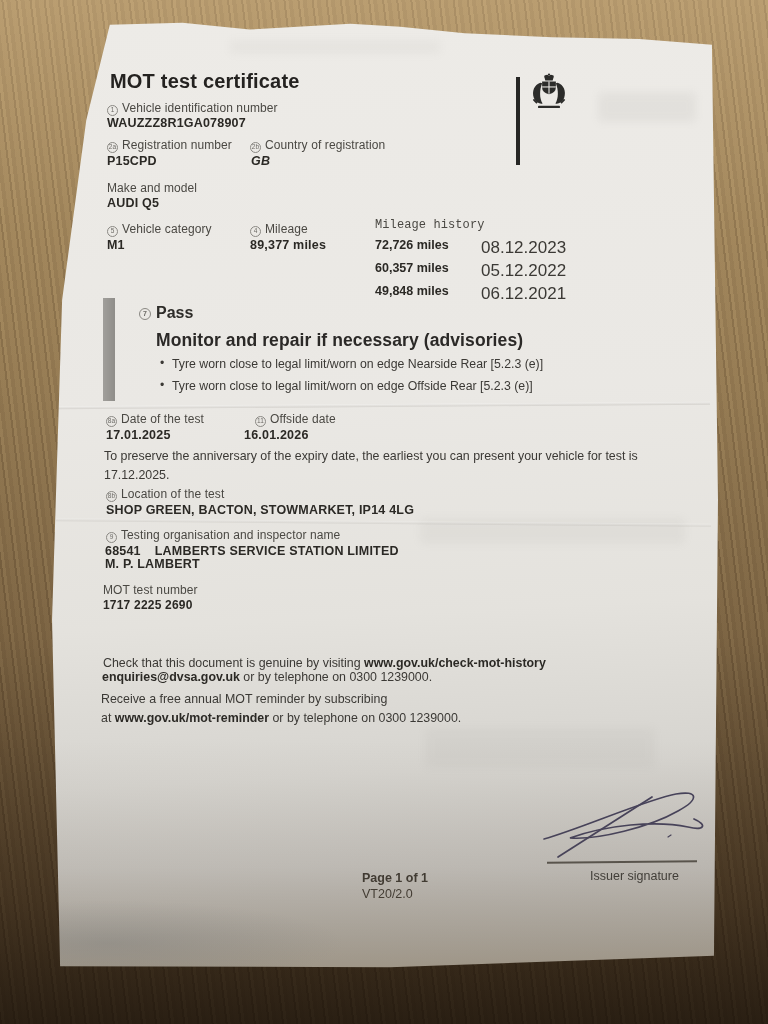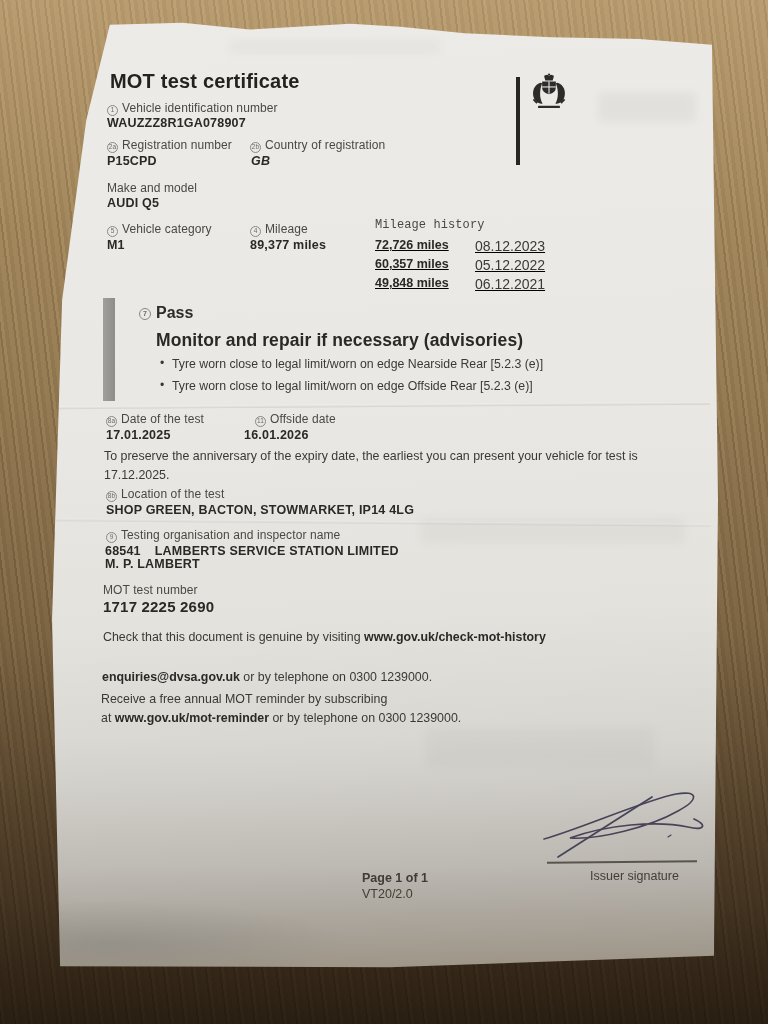--- a/index.html
+++ b/index.html
@@ -34,21 +34,21 @@
   .bullet-item{font-size:12.3px;color:#3b3935;line-height:1.45;padding-left:12px;position:relative;}
   .bullet-item::before{content:"•";position:absolute;left:0;top:-1px;color:#3b3935;}
   .result-bar{background:linear-gradient(90deg,#a19f9b,#8f8d89);}
   .crease{height:3px;opacity:.55;background:linear-gradient(180deg,rgba(255,255,255,.55),rgba(110,105,98,.30));}
   .ghost{background:#92908a;filter:blur(4px);border-radius:4px;}
   .agency-text{font-size:18px;color:#30302e;line-height:21px;letter-spacing:.2px;}
   .sig-label{font-size:12.5px;color:#3b3935;}
   .footer-text{color:#3b362f;}
   .mh-row{display:flex;gap:0;}
   .mh-miles{width:98px;font-size:12.5px;font-weight:bold;color:#2b2925;white-space:nowrap;}
-  .mh-date{font-size:14px;color:#3b3935;margin-left:2px;white-space:nowrap;}
+  .mh-date{font-size:17px;color:#3b3935;margin-left:8px;white-space:nowrap;}
 </style>
 </head>
 <body>
 
 <div class="scene">
   <div class="paper">
     <div class="content">
 
       <div class="ghost abs" style="left:230px;top:40px;width:210px;height:14px;opacity:.07;"></div>
       <div class="ghost abs" style="left:598px;top:92px;width:98px;height:30px;opacity:.10;"></div>
@@ -89,21 +89,21 @@
 
       <div class="abs label" style="left:107px;top:181px;text-align:right;">Make and model</div>
       <div class="abs value" style="left:107px;top:196px;">AUDI Q5</div>
 
       <div class="abs label" style="left:107px;top:222px;"><span class="circ">5</span><span>Vehicle category</span></div>
       <div class="abs value" style="left:107px;top:238px;">M1</div>
       <div class="abs label" style="left:250px;top:222px;"><span class="circ">4</span><span>Mileage</span></div>
       <div class="abs value" style="left:250px;top:238px;">89,377 miles</div>
 
       <div class="abs label" style="left:375px;top:218px;font-family:Liberation Mono, monospace;">Mileage history</div>
-      <div class="abs" style="left:375px;top:238px;text-decoration:underline;">
+      <div class="abs" style="left:375px;top:238px;">
         <div class="mh-row" style="margin-bottom:3px;">
           <span class="mh-miles">72,726 miles</span>
           <span class="mh-date">08.12.2023</span>
         </div>
         <div class="mh-row" style="margin-bottom:3px;">
           <span class="mh-miles">60,357 miles</span>
           <span class="mh-date">05.12.2022</span>
         </div>
         <div class="mh-row">
           <span class="mh-miles">49,848 miles</span>
@@ -127,23 +127,23 @@
       <div class="abs para" style="left:104px;top:447px;width:568px;">To preserve the anniversary of the expiry date, the earliest you can present your vehicle for test is 17.12.2025.</div>
 
       <div class="abs label" style="left:106px;top:487px;"><span class="circ">8b</span><span>Location of the test</span></div>
       <div class="abs value" style="left:106px;top:503px;">SHOP GREEN, BACTON, STOWMARKET, IP14 4LG</div>
 
       <div class="abs label" style="left:106px;top:528px;"><span class="circ">9</span><span>Testing organisation and inspector name</span></div>
       <div class="abs value" style="left:105px;top:544px;"><span>68541</span><span style="display:inline-block;width:14px;"></span><span>LAMBERTS SERVICE STATION LIMITED</span></div>
       <div class="abs value" style="left:105px;top:557px;">M. P. LAMBERT</div>
 
       <div class="abs label" style="left:103px;top:583px;">MOT test number</div>
-      <div class="abs value" style="left:103px;top:598px;font-size:15px;">1717 2225 2690</div>
+      <div class="abs value" style="left:103px;top:598px;font-size:12px;">1717 2225 2690</div>
 
-      <div class="abs para" style="left:103px;top:628px;width:580px;"><span>Check that this document is genuine by visiting </span><span class="bold-inline">www.gov.uk/check-mot-history</span></div>
+      <div class="abs para" style="left:103px;top:654px;width:580px;"><span>Check that this document is genuine by visiting </span><span class="bold-inline">www.gov.uk/check-mot-history</span></div>
 
       <div class="abs para" style="left:102px;top:649px;width:580px;">
         <br>
         <span class="bold-inline">enquiries@dvsa.gov.uk</span><span> or by telephone on 0300 1239000.</span>
       </div>
 
       <div class="abs para" style="left:101px;top:690px;width:580px;">
         <span>Receive a free annual MOT reminder by subscribing</span><br>
         <span>at </span><span class="bold-inline">www.gov.uk/mot-reminder</span><span> or by telephone on 0300 1239000.</span>
       </div>

